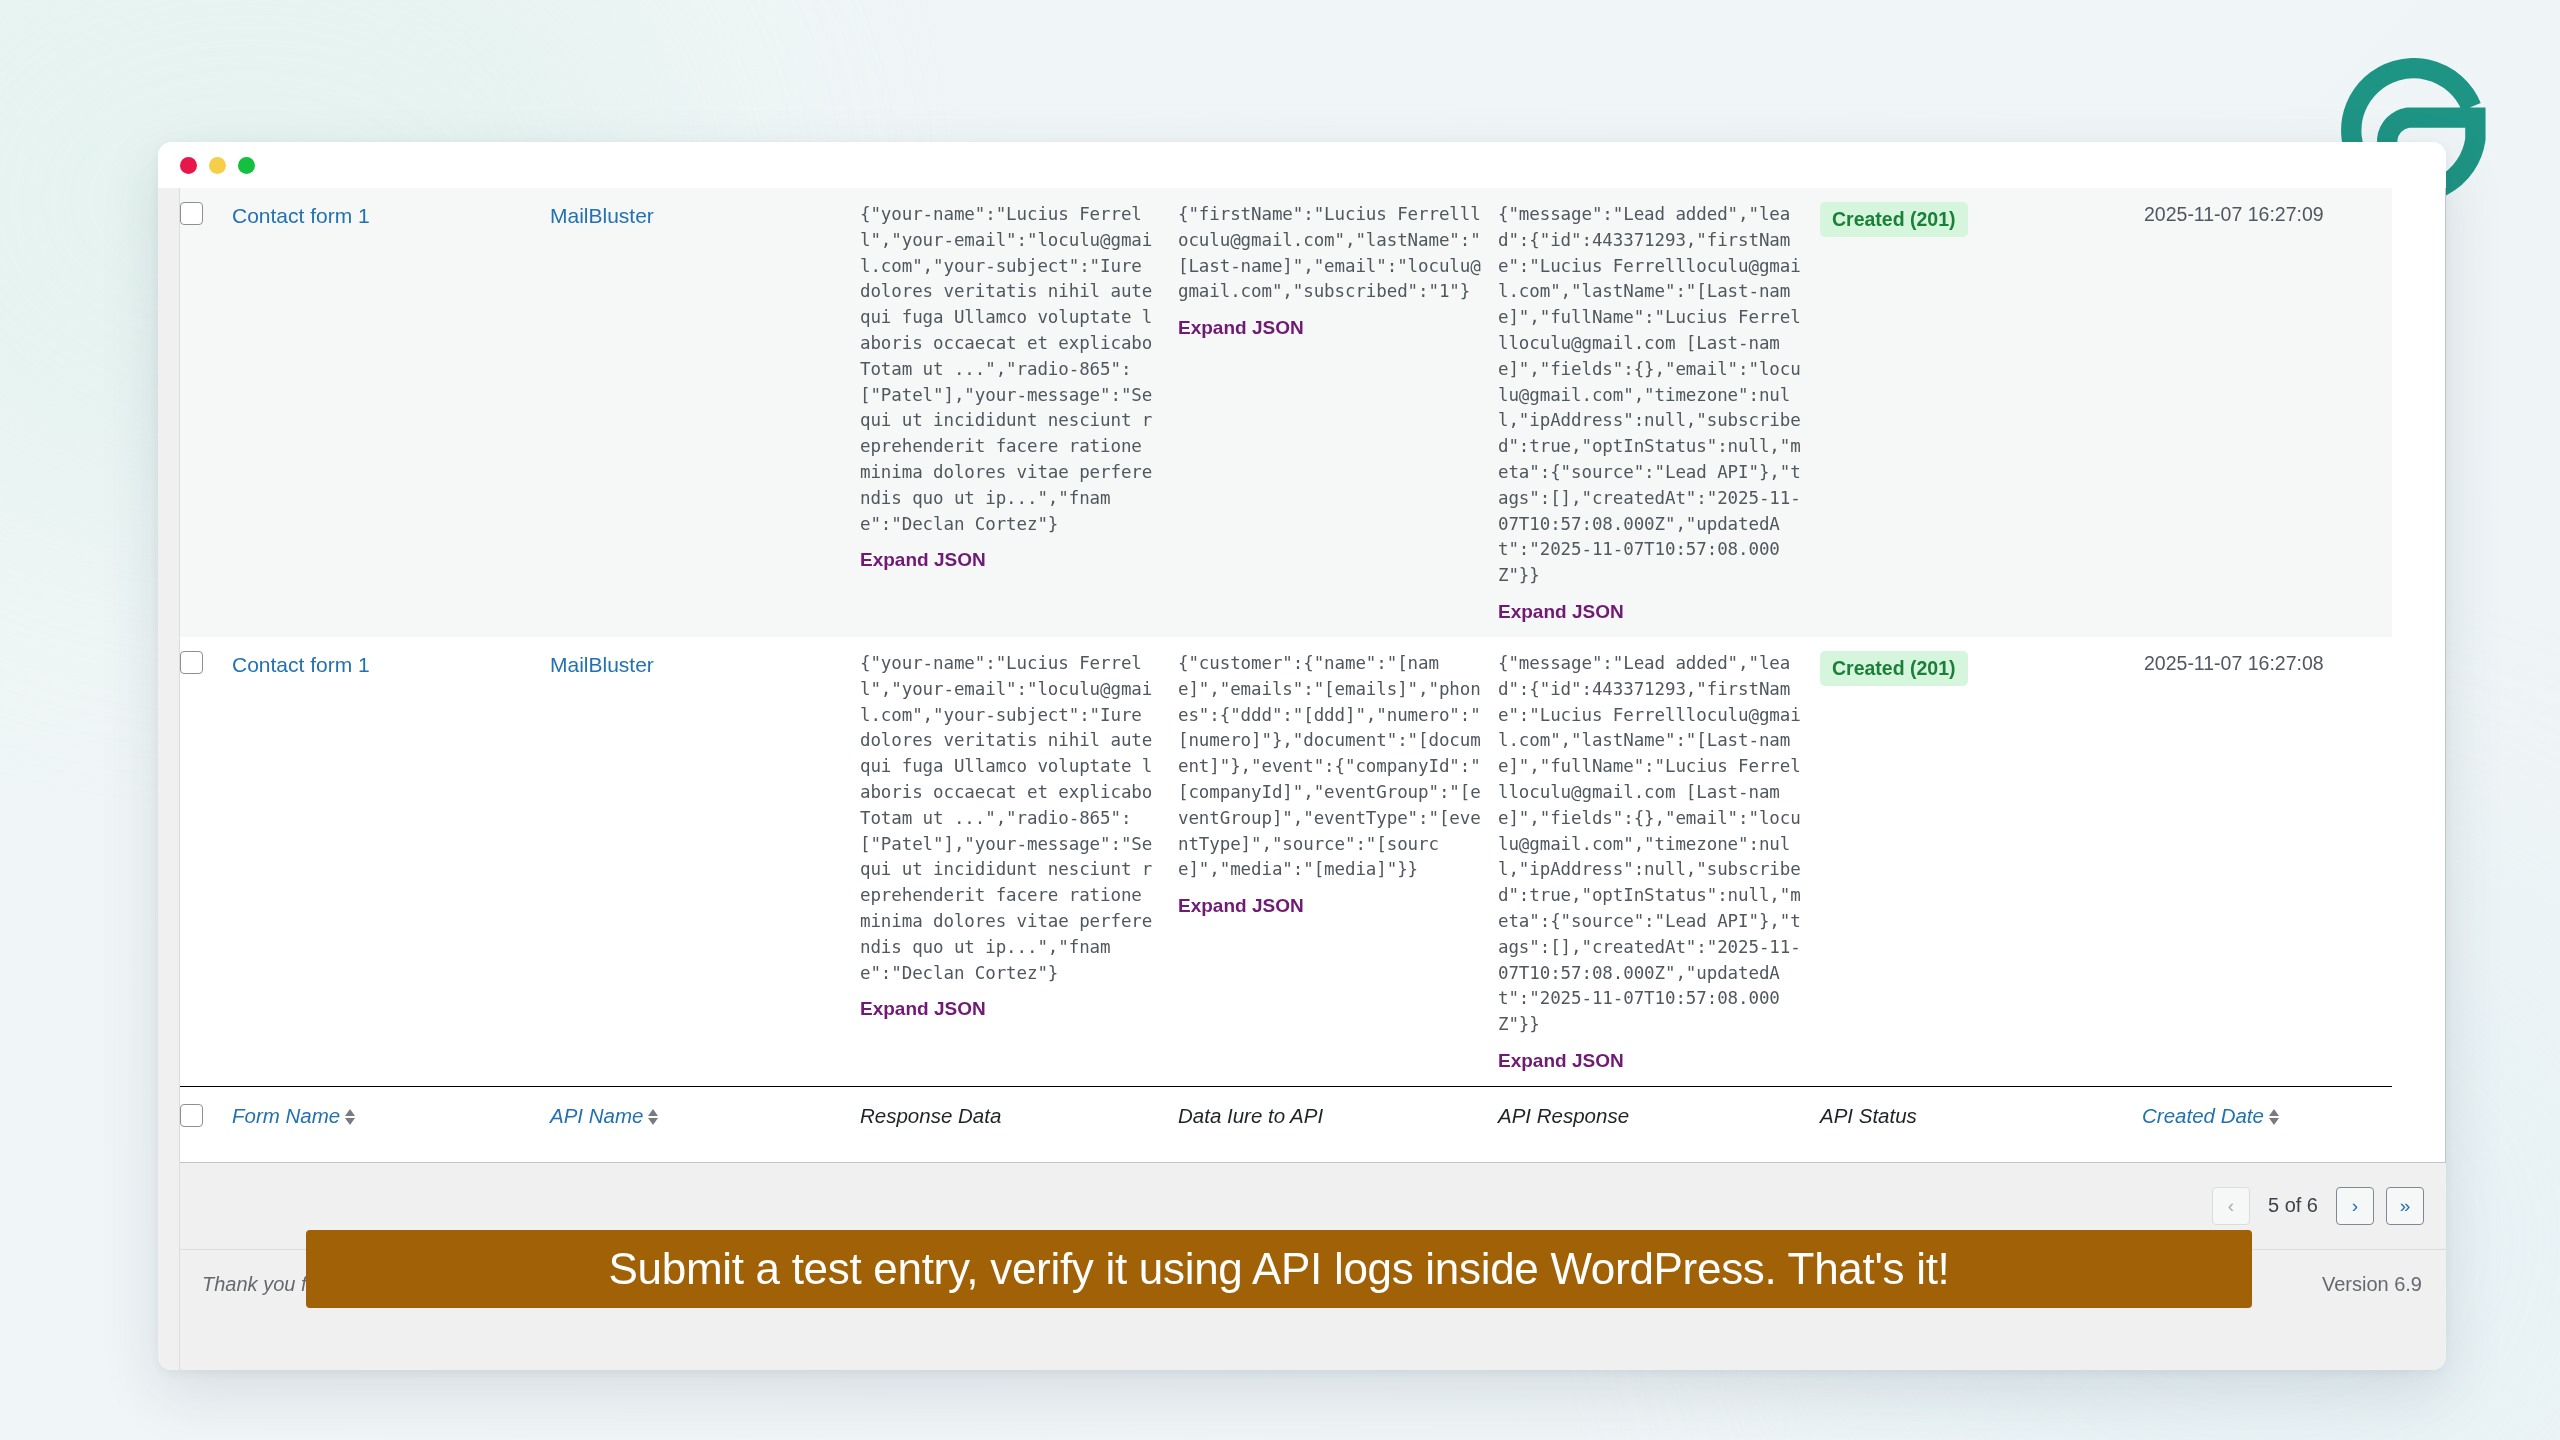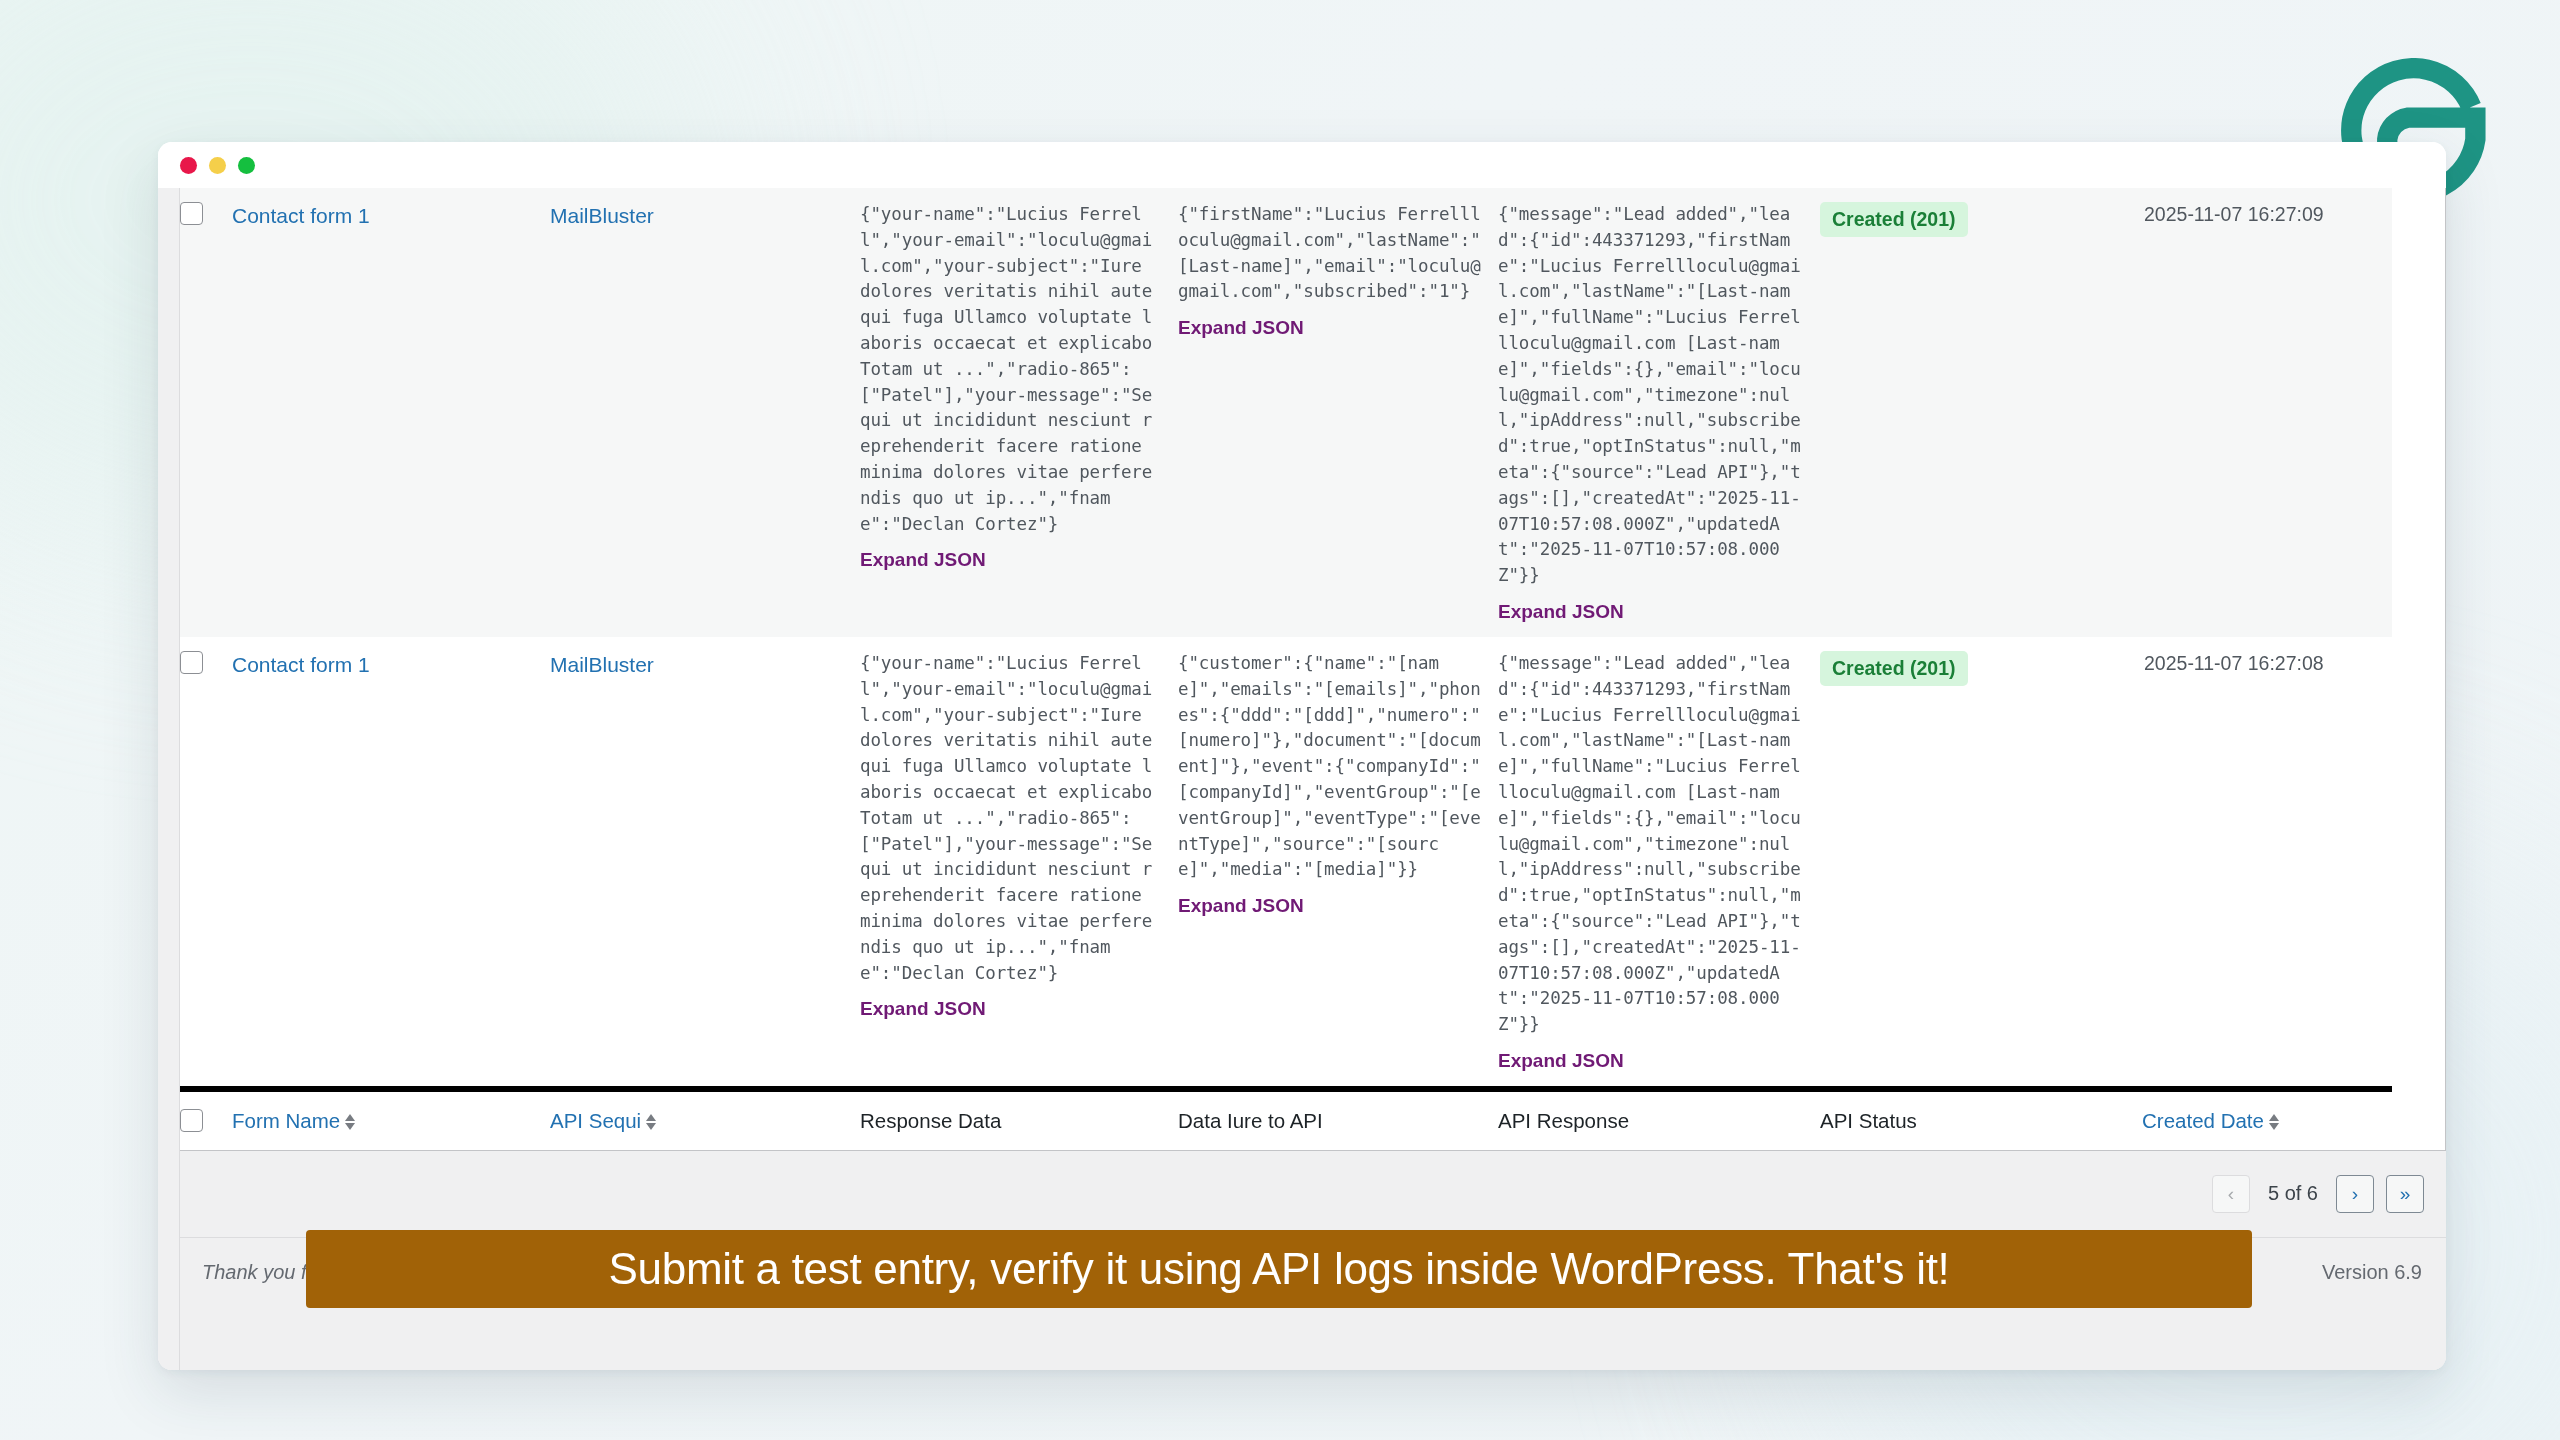--- a/index.html
+++ b/index.html
@@ -178,23 +178,24 @@
   .date-cell {
     color: #50575e;
     font-size: 19.5px;
     line-height: 1.3;
     padding-left: 2px;
   }
 
   
   tr.colfoot td {
     background: #ffffff;
-    border-top: 6px solid #000000;
+    border-top: 1px solid #000000;
     padding-top: 17px;
-    padding-bottom: 14px;
+    padding-bottom: 31px;
+    font-style: italic;
   }
   .colhead-sortable {
     color: #2271b1;
     font-size: 20.5px;
     font-weight: 400;
     display: inline-flex;
     align-items: center;
     gap: 5px;
     cursor: pointer;
   }
@@ -409,21 +410,21 @@
                 <span class="colhead-sortable">
                   <span>Form Name</span>
                   <span class="sort-arrows">
                     <span class="tri-up"></span>
                       <span class="tri-dn"></span>
                   </span>
                 </span>
               </td>
               <td>
                 <span class="colhead-sortable">
-                  <span>API Sequi</span>
+                  <span>API Name</span>
                   <span class="sort-arrows">
                     <span class="tri-up"></span>
                       <span class="tri-dn"></span>
                   </span>
                 </span>
               </td>
               <td>
                 <span class="colhead-plain">Response Data</span>
               </td>
               <td>

